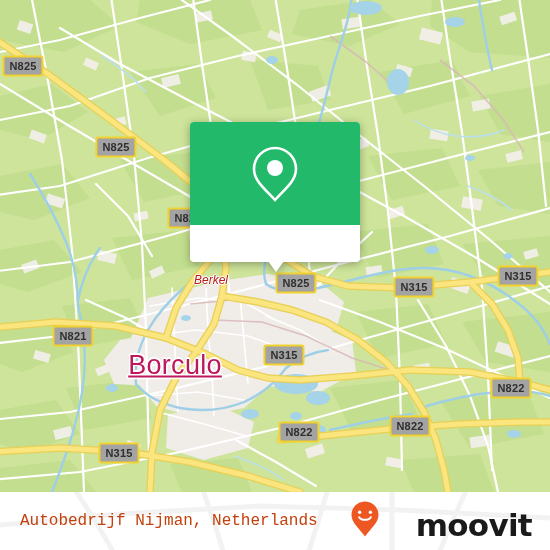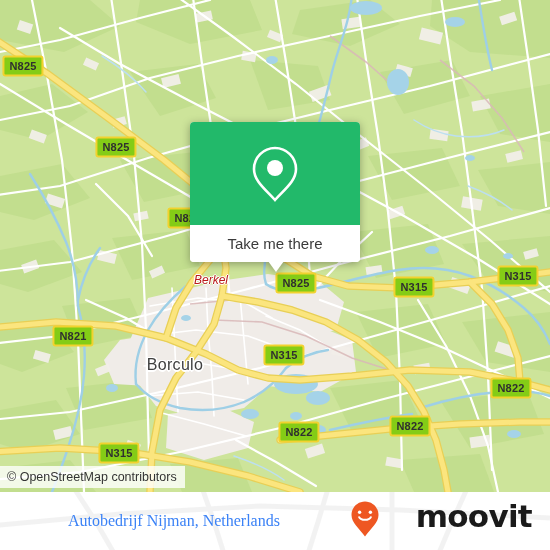--- a/index.html
+++ b/index.html
@@ -28,21 +28,21 @@
     width: 550px;
     height: 492px;
     overflow: hidden;
     background: #cde49a;
   }
   .map-svg { position:absolute; left:0; top:0; display:block; }
 
   
   .shield {
     position: absolute;
-    background: #84cc16;
+    background: #a3a3a3;
     border: 2px solid #f2d22e;
     border-radius: 3px;
     color: #2f2f2f;
     font-size: 11px;
     font-weight: bold;
     letter-spacing: .2px;
     line-height: 14px;
     padding: 1px 5px 2px 5px;
     white-space: nowrap;
     font-family: "Liberation Sans", sans-serif;
@@ -55,23 +55,24 @@
     position: absolute;
     transform: translate(-50%, -50%);
     white-space: nowrap;
     color: #6b6b6b;
     font-family: "Liberation Sans", sans-serif;
     text-shadow:
       -1.5px 0 #fff, 1.5px 0 #fff, 0 -1.5px #fff, 0 1.5px #fff,
       -1px -1px #fff, 1px -1px #fff, -1px 1px #fff, 1px 1px #fff;
   }
   .place-town {
-    font-size: 16px;
-    color: #404040;
+    font-size: 27px;
+    color: #be185d;
     letter-spacing: .3px;
+    text-decoration: underline;
   }
   .place-water {
     font-size: 12px;
     color: #b91c1c;
     font-style: italic;
     text-shadow:
       -1.2px 0 #fff, 1.2px 0 #fff, 0 -1.2px #fff, 0 1.2px #fff;
   }
 
   
@@ -167,29 +168,28 @@
   .footer-ghost {
     position: absolute;
     left: 0; top: 0;
     width: 550px; height: 58px;
     opacity: .10;
     pointer-events: none;
   }
   .footer-title {
     position: relative;
     font-size: 16px;
-    color: #3b82f6;
-    font-family: Liberation Serif, serif;
+    color: #c2410c;
+    font-family: Liberation Mono, monospace;
     z-index: 2;
-    margin-left: 48px;
   }
   .brand {
     position: relative;
     display: flex;
-    align-items: flex-start;
+    align-items: flex-end;
     z-index: 2;
     gap: 36px;
   }
   .brand-word {
     font-size: 31px;
     color: #1a1a1a;
     font-family: "DejaVu Sans", sans-serif;
     font-weight: bold;
     letter-spacing: -0.7px;
     margin-left: 1px;
@@ -431,30 +431,24 @@
       <div class="popup-body">
         <div class="popup-top">
           <span class="popup-pin">
             <svg width="48" height="58" viewBox="0 0 48 58" xmlns="http://www.w3.org/2000/svg">
               <path d="M24 3 C 12.4 3, 3 12.4, 3 24 C 3 36, 14 44, 24 55
                        C 34 44, 45 36, 45 24 C 45 12.4, 35.6 3, 24 3 Z" fill="none" stroke="#ffffff" stroke-width="2.6"></path>
               <circle cx="24" cy="23" r="8" fill="#ffffff"></circle>
             </svg>
           </span>
         </div>
-        <div class="popup-bottom">
-          <span class="popup-label">Take me there</span>
-        </div>
       </div>
       <div class="popup-tail"></div>
     </div>
 
-    <div class="attribution">
-      <span>© OpenStreetMap contributors</span>
-    </div>
   </div>
 
   <div class="footer">
     <svg class="footer-ghost" width="550" height="58" viewBox="0 0 550 58" xmlns="http://www.w3.org/2000/svg">
       <g stroke="#8a8a8a" fill="none" stroke-width="5">
         <path d="M70 -10 L96 30 L118 68"></path>
         <path d="M200 -10 L214 30 L226 68"></path>
         <path d="M330 -10 L318 30 L306 68"></path>
         <path d="M392 -10 L392 68"></path>
         <path d="M470 -10 L452 30 L436 68"></path>

